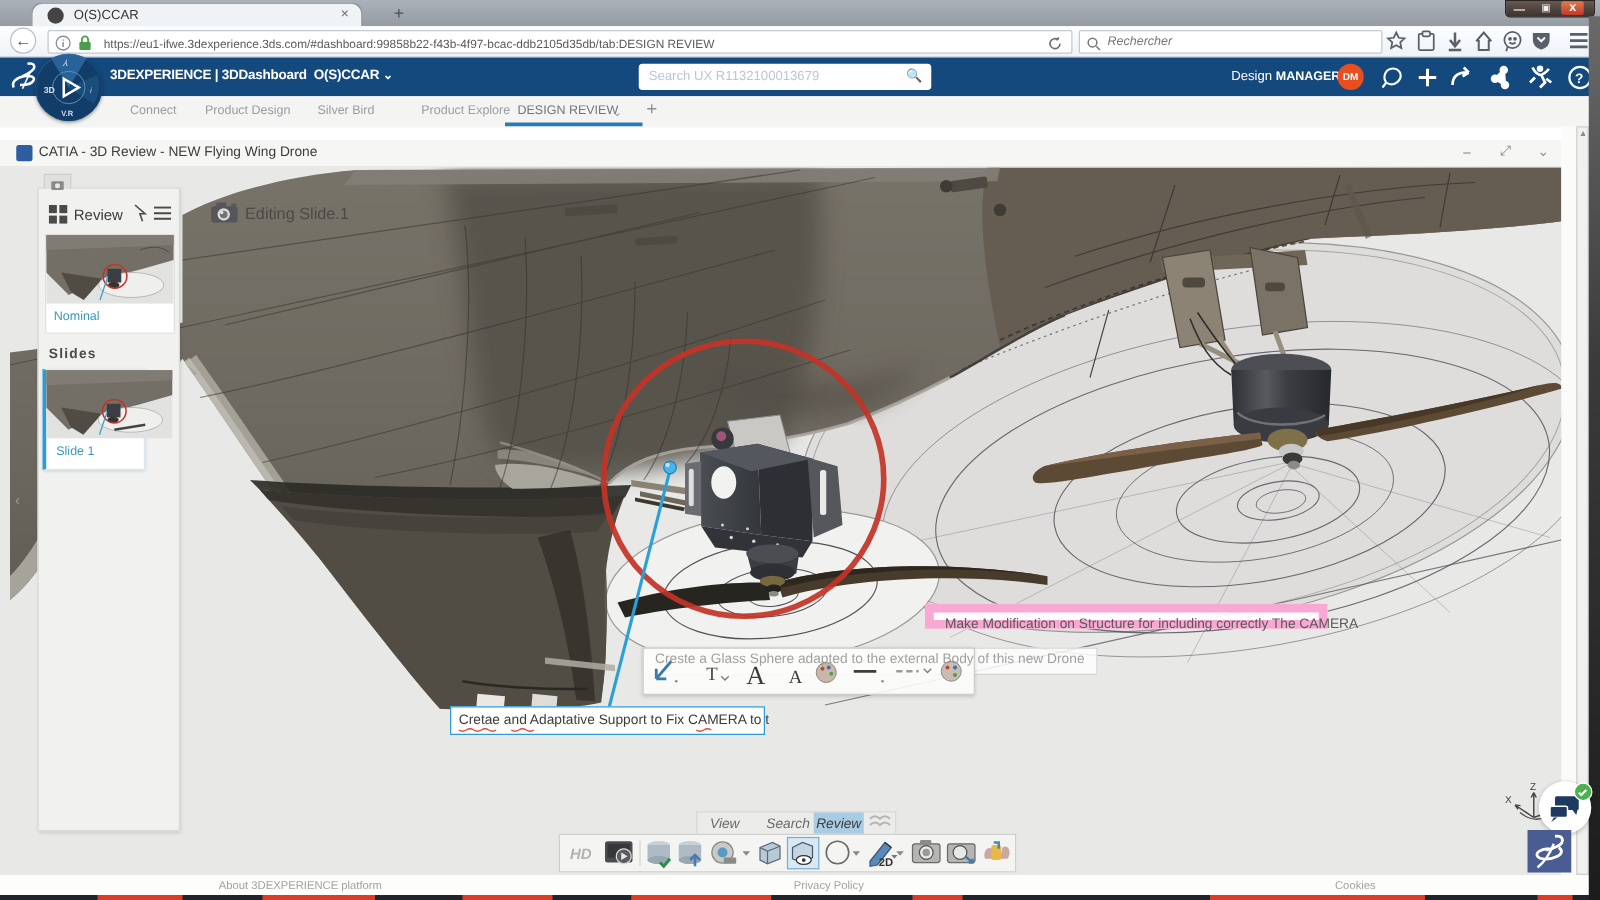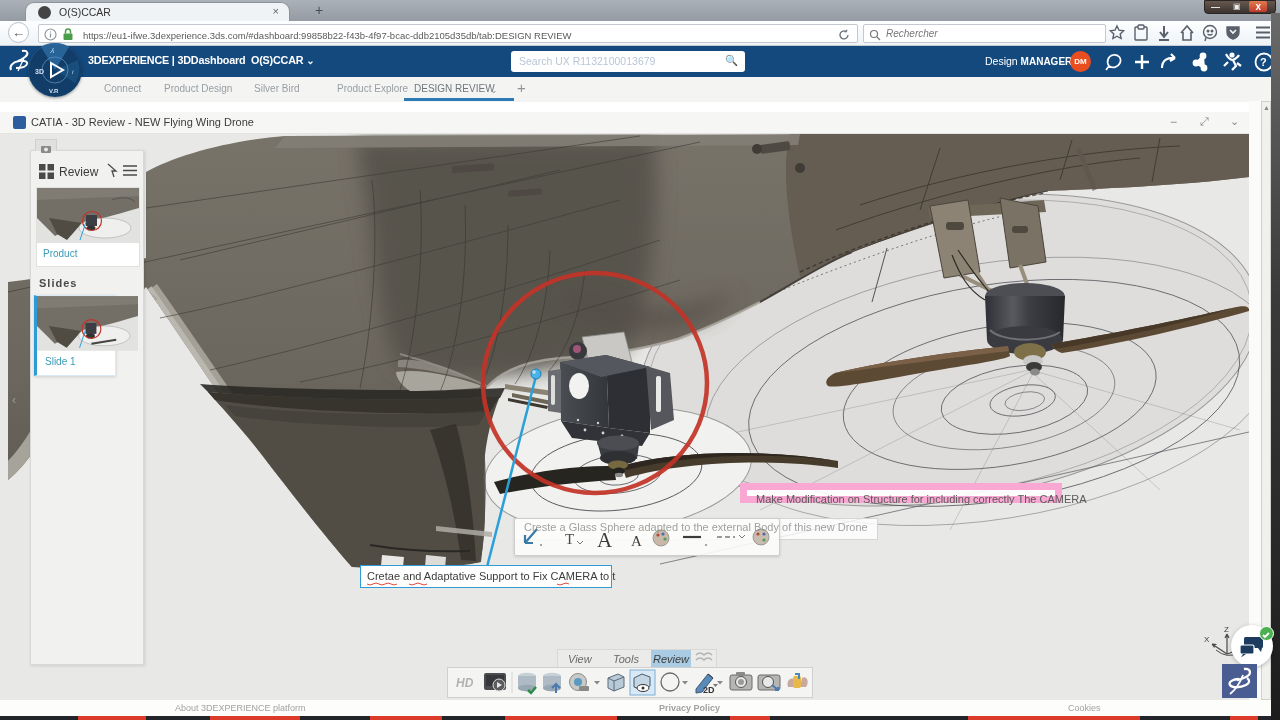--- a/index.html
+++ b/index.html
@@ -426,20 +426,31 @@
     </g>
 
     <ellipse cx="595" cy="383" rx="112" ry="110" fill="none" stroke="#c23327" stroke-width="4.5" opacity="0.92"></ellipse>
 
     <path d="M536,376 L487,567" stroke="#2b9fd8" stroke-width="2.5" fill="none"></path>
     <circle cx="536" cy="374" r="5" fill="#4ab3e8" stroke="#1c7fb5" stroke-width="1"></circle>
     <circle cx="534" cy="372" r="1.8" fill="#bfe4f5"></circle>
   </svg>
   </div>
 
+  <div class="abs" style="left:168px;top:161px;width:200px;height:20px;z-index:4;">
+    <svg width="24" height="18" viewBox="0 0 24 18" style="position:absolute;left:0;top:0;">
+      <rect x="1" y="4" width="21" height="13" rx="2" fill="#55555a"></rect>
+      <rect x="5" y="1" width="8" height="4" rx="1" fill="#55555a"></rect>
+      <rect x="17" y="2" width="4" height="3" fill="#55555a"></rect>
+      <circle cx="11" cy="10.5" r="5" fill="#d8d8d6"></circle>
+      <circle cx="11" cy="10.5" r="3" fill="#707075"></circle>
+      <circle cx="9.5" cy="9" r="1.2" fill="#f0f0ee"></circle>
+    </svg>
+    <span style="position:absolute;left:28px;top:2px;font-size:13px;color:#4a4a48;">Editing Slide.1</span>
+  </div>
 
   <div class="abs" style="left:740px;top:483px;width:322px;height:20px;background:rgba(255,255,255,.93);border:7px solid #f9a8d4;z-index:4;">
     <span style="position:absolute;left:9px;top:3px;font-size:11px;color:#5a5a58;white-space:nowrap;">Make Modification on Structure  for including correctly The CAMERA</span>
   </div>
 
   <div class="abs" style="left:514px;top:518px;width:364px;height:22px;background:rgba(255,255,255,.82);border:1px solid #d5d5d3;z-index:4;"></div>
 
   <div class="abs" style="left:514px;top:518px;width:266px;height:38px;background:rgba(252,252,250,.9);border:1px solid #cecccc;border-radius:2px;box-shadow:0 1px 3px rgba(0,0,0,.15);z-index:5;">
     <svg width="264" height="36" viewBox="0 0 264 36">
       <path d="M22,10 L10,24 M10,24 L10,16 M10,24 L18,24" stroke="#3a7aa8" stroke-width="2.2" fill="none"></path>
@@ -472,21 +483,21 @@
       <path d="M6,18 q3,2 6,0 q3,-2 6,0 q3,2 6,0 q3,-2 6,0 q3,2 6,0" stroke="#e04a3a" stroke-width="1" fill="none"></path>
       <path d="M48,18 q3,2 6,0 q3,-2 6,0 q3,2 6,0" stroke="#e04a3a" stroke-width="1" fill="none"></path>
       <path d="M196,18 q3,2 6,0 q3,-2 6,0" stroke="#e04a3a" stroke-width="1" fill="none"></path>
     </svg>
   </div>
 
   <div class="abs" style="left:524px;top:521px;width:352px;height:16px;font-size:11px;color:#8a8a88;opacity:.8;z-index:6;white-space:nowrap;">Creste  a Glass Sphere adapted to the external Body of this new Drone</div>
 
   <div class="abs" style="left:557px;top:649px;width:160px;height:19px;background:#ebebe9;border:1px solid #d8d8d6;border-bottom:none;z-index:4;font-size:11px;color:#6a6a68;font-style:italic;">
     <span style="position:absolute;left:10px;top:3px;">View</span>
-    <span style="position:absolute;left:55px;top:3px;">Tools</span>
+    <span style="position:absolute;left:55px;top:3px;">Search</span>
     <span style="position:absolute;left:93px;top:0;width:40px;height:19px;background:#a9cbe4;color:#3c3c3a;text-align:center;line-height:19px;">Review</span>
   </div>
   <svg class="abs" style="left:693px;top:651px;z-index:4;" width="22" height="16" viewBox="0 0 22 16">
     <path d="M3,4 Q7,0 11,4 Q15,0 19,4 M3,9 Q7,5 11,9 Q15,5 19,9" stroke="#b5b5b3" stroke-width="1.6" fill="none"></path>
   </svg>
 
   <div class="abs" style="left:447px;top:667px;width:366px;height:31px;background:#f4f4f2;border:1px solid #cfcfcd;z-index:4;">
     <svg width="364" height="29" viewBox="0 0 364 29">
       <text x="8" y="19" font-size="12" font-weight="bold" font-style="italic" fill="#b2b2b0">HD</text>
       <g transform="translate(36,3)">
@@ -613,21 +624,21 @@
         <path d="M0,0 L102,0 L102,20 C75,28 55,33 40,36 L18,48 L0,30 Z" fill="#736f67"></path>
         <path d="M0,0 L102,0 L102,8 L0,12 Z" fill="#807b73"></path>
         <path d="M12,30 L45,35 L30,52 L20,46 Z" fill="#504c44"></path>
         <ellipse cx="68" cy="40" rx="26" ry="10" fill="#efefed" stroke="#a8a8a6" stroke-width="0.6"></ellipse>
         <rect x="49" y="27" width="11" height="11" fill="#3c3e43"></rect>
         <ellipse cx="54" cy="40" rx="4.5" ry="2.6" fill="#333"></ellipse>
         <circle cx="55" cy="33" r="9.5" fill="none" stroke="#c23327" stroke-width="1.2"></circle>
         <path d="M49,34 L43,52" stroke="#2b9fd8" stroke-width="1"></path>
         <path d="M75,12 C85,8 95,10 98,14" stroke="#4c4c48" stroke-width="0.8" fill="none"></path>
       </svg>
-      <span style="position:absolute;left:6px;top:60px;font-size:10px;color:#3a9bb5;">Product</span>
+      <span style="position:absolute;left:6px;top:60px;font-size:10px;color:#3a9bb5;">Nominal</span>
     </div>
     <span style="position:absolute;left:8px;top:126px;font-size:11px;font-weight:bold;letter-spacing:1px;color:#4a4a48;">Slides</span>
 
     <div style="position:absolute;left:3px;top:144px;width:82px;height:81px;background:#fff;border:1px solid #d8eaf5;border-left:3px solid #2e9bd6;box-shadow:0 1px 3px rgba(0,0,0,.15);">
       <svg width="101" height="55" viewBox="0 0 102 55">
         <rect width="102" height="55" fill="#e2e2e0"></rect>
         <path d="M0,0 L102,0 L102,20 C75,28 55,33 40,36 L18,48 L0,30 Z" fill="#736f67"></path>
         <path d="M0,0 L102,0 L102,8 L0,12 Z" fill="#807b73"></path>
         <path d="M12,30 L45,35 L30,52 L20,46 Z" fill="#504c44"></path>
         <ellipse cx="68" cy="40" rx="26" ry="10" fill="#efefed" stroke="#a8a8a6" stroke-width="0.6"></ellipse>
@@ -644,21 +655,21 @@
   <div class="abs" style="left:12px;top:393px;width:14px;height:18px;z-index:6;color:#9a9a98;font-size:12px;">‹</div>
 
   <div class="abs" id="rgutter"></div>
   <div class="abs" id="rscroll">
       <span style="position:absolute;left:1px;top:2px;font-size:7px;color:#8a8a88;">▲</span>
     </div>
   <div class="abs" id="redge"></div>
 
   <div class="abs" id="footer">
     <span style="position:absolute;left:175px;top:3px;">About 3DEXPERIENCE platform</span>
-    <span style="position:absolute;left:659px;top:3px;font-weight:bold;">Privacy Policy</span>
+    <span style="position:absolute;left:635px;top:3px;">Privacy Policy</span>
     <span style="position:absolute;left:1068px;top:3px;">Cookies</span>
   </div>
   <div class="abs" id="vidbar">
     <div class="vseg" style="left:78px;width:68px;"></div>
     <div class="vseg" style="left:210px;width:90px;"></div>
     <div class="vseg" style="left:370px;width:72px;"></div>
     <div class="vseg" style="left:505px;width:112px;"></div>
     <div class="vseg" style="left:730px;width:40px;"></div>
     <div class="vseg" style="left:968px;width:172px;"></div>
     <div class="vseg" style="left:1230px;width:28px;"></div>

